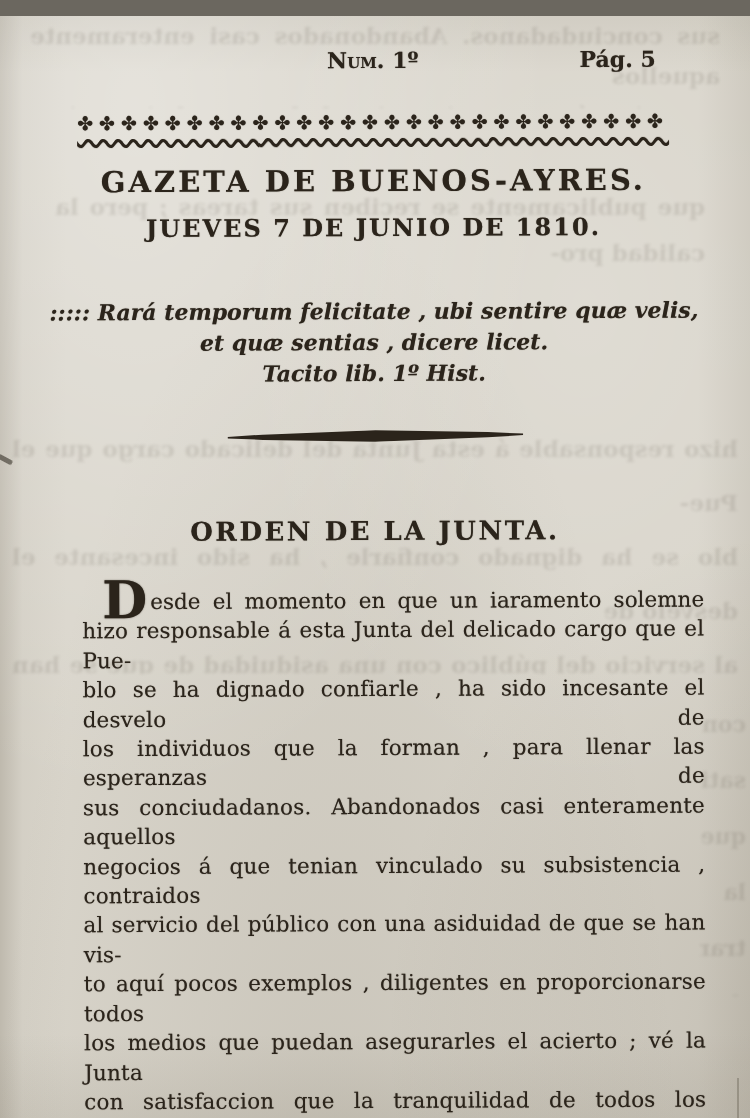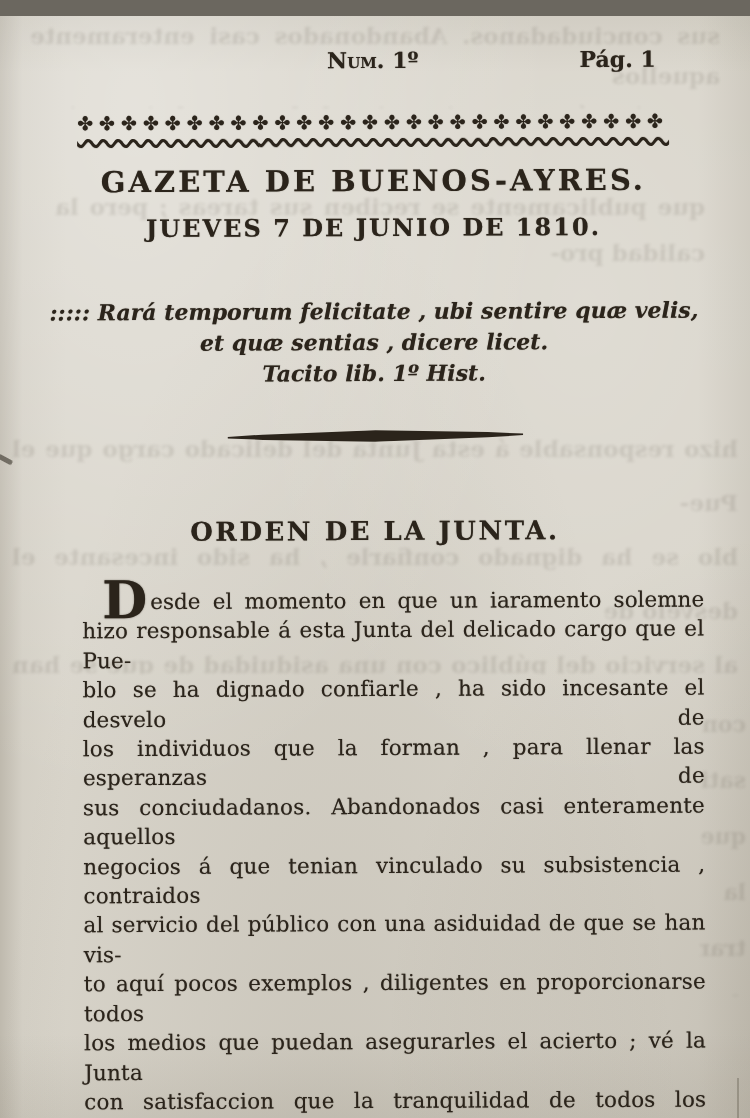--- a/index.html
+++ b/index.html
@@ -104,21 +104,21 @@
 
   </div>
   <div class="bleed bleed-side">
     <div>con satisfaccion que la tranquilidad de todos los habitantes</div>
   </div>
 
   <div class="content">
 
     <div class="header-row ink">
       <div class="issue-label">Num. 1º</div>
-      <div class="page-label">Pág. 1</div>
+      <div class="page-label">Pág. 5</div>
     </div>
 
     <div class="ornament-row ink" id="ornament-row">✤✤✤✤✤✤✤✤✤✤✤✤✤✤✤✤✤✤✤✤✤✤✤✤✤✤✤</div>
 
     <div class="masthead-title ink">GAZETA DE BUENOS-AYRES.</div>
 
     <div class="masthead-date ink">JUEVES 7 DE JUNIO DE 1810.</div>
 
     <div class="epigraph ink">
       <div>::::: Rará temporum felicitate , ubi sentire quæ velis,</div>

